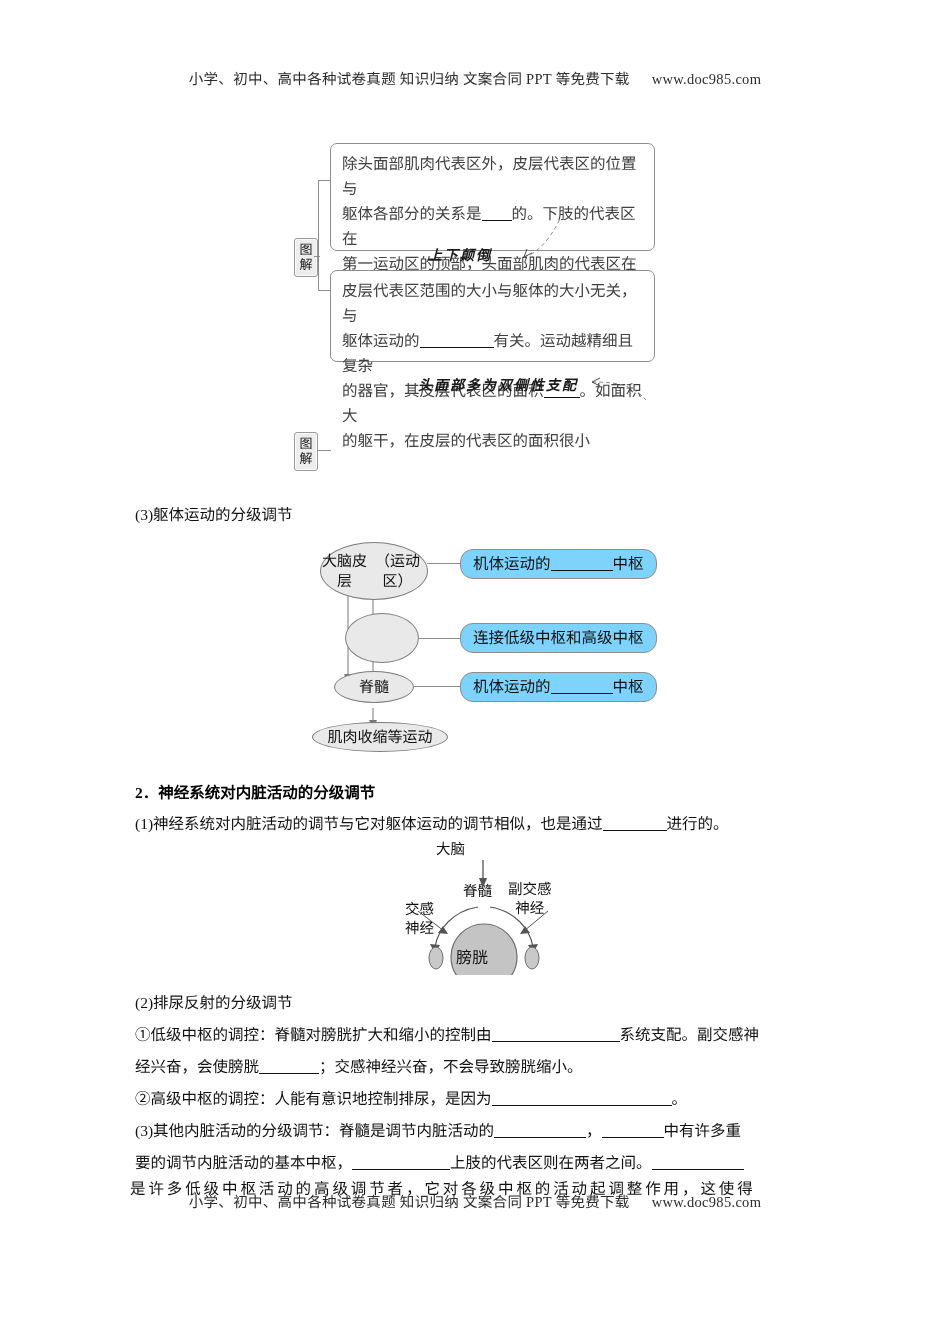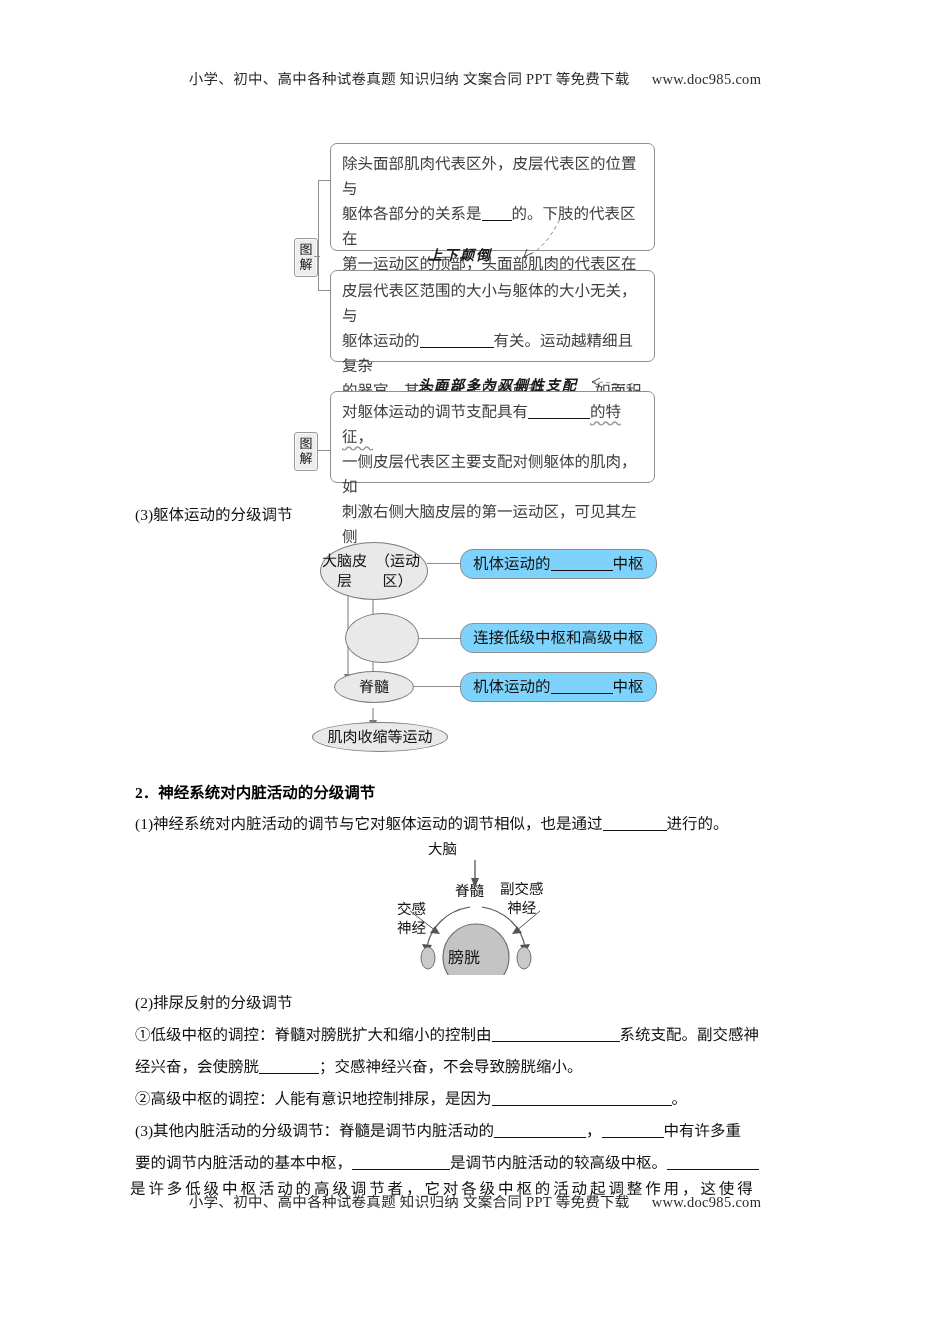--- a/index.html
+++ b/index.html
@@ -12,20 +12,21 @@
     height: 1344px;
     position: relative;
     font-family: "Liberation Serif", "DejaVu Serif", serif;
     color: #111111;
     overflow: hidden;
   }
 
   .page {
     position: absolute;
     inset: 0;
+    padding-left: 8px;
   }
 
   
   .watermark {
     position: absolute;
     left: 0;
     width: 950px;
     text-align: center;
     font-size: 14.5px;
     color: #2b2b2b;
@@ -218,28 +219,20 @@
     <path d="M4,10 C26,10 44,12 58,28" stroke="#8d8d8d" stroke-width="1" fill="none" stroke-dasharray="4,3"></path>
     <path d="M4,10 L12,6 M4,10 L12,14" stroke="#4a4a4a" stroke-width="1" fill="none"></path>
   </svg>
 
   <div class="tujie" style="left:294px; top:432px;">
     <span>图</span>
     <span>解</span>
   </div>
   <div class="bracket-arm" style="left:317px; top:450px; width:14px;"></div>
 
-  <div class="cbox" style="left:330px; top:391px; width:325px; height:92px;">
-    <div class="txt">
-      <span>对躯体运动的调节支配具有</span><span class="blank" style="width:62px;"></span><span class="wavy">的特征，</span><br>
-      <span>一侧皮层代表区主要支配对侧躯体的肌肉，如</span><br>
-      <span>刺激右侧大脑皮层的第一运动区，可见其左侧</span><br>
-      <span>躯体运动</span>
-    </div>
-  </div>
 
   <div class="body-line" style="left:135px; top:503px;">(3)躯体运动的分级调节</div>
 
   <div class="flow" style="left:0; top:0;">
 
     <svg style="position:absolute; left:315px; top:540px;" width="200" height="200">
 
       <line x1="58" y1="50" x2="58" y2="87" stroke="#777" stroke-width="1"></line>
       <path d="M58,93 L54,84 L62,84 Z" fill="#777"></path>
 
@@ -335,21 +328,21 @@
   </div>
 
   <div class="body-line" style="left:135px; top:1087px;">
     <span>②高级中枢的调控：人能有意识地控制排尿，是因为</span><span class="blank" style="width:180px;"></span><span>。</span>
   </div>
 
   <div class="body-line" style="left:135px; top:1119px;">
     <span>(3)其他内脏活动的分级调节：脊髓是调节内脏活动的</span><span class="blank" style="width:92px;"></span><span>，</span><span class="blank" style="width:62px;"></span><span>中有许多重</span>
   </div>
   <div class="body-line" style="left:135px; top:1151px;">
-    <span>要的调节内脏活动的基本中枢，</span><span class="blank" style="width:98px;"></span><span>是调节内脏活动的较高级中枢。</span><span class="blank" style="width:92px;"></span>
+    <span>要的调节内脏活动的基本中枢，</span><span class="blank" style="width:98px;"></span><span>上肢的代表区则在两者之间。</span><span class="blank" style="width:92px;"></span>
   </div>
   <div class="justified spread" style="left:130px; top:1176px;">是许多低级中枢活动的高级调节者，它对各级中枢的活动起调整作用，这使得</div>
 
   <div class="watermark" id="footer-watermark">
     <span>小学、初中、高中各种试卷真题  知识归纳  文案合同  PPT 等免费下载</span><span class="url">www.doc985.com</span>
   </div>
 
 </div>
 
 </body></html>

